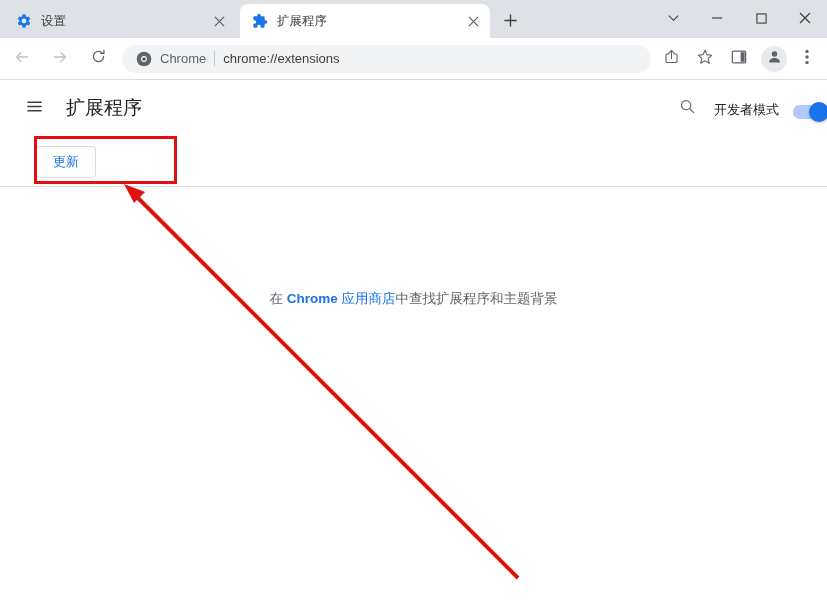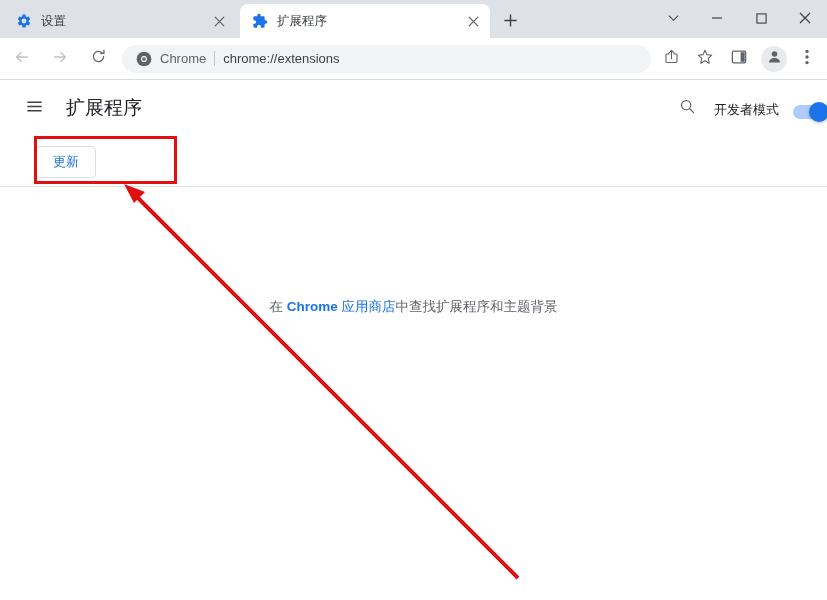--- a/index.html
+++ b/index.html
@@ -143,21 +143,21 @@
     border: 1px solid #dadce0; border-radius: 4px; background: #fff;
     font-size: 13px; color: #1a73e8; line-height: 30px; white-space: nowrap;
     font-family: "Liberation Sans", "DejaVu Sans", sans-serif;
   }
   .content-sep {
     position: absolute; left: 0; top: 106px; width: 827px; height: 1px;
     background: #e0e0e0;
   }
 
   .empty-msg {
-    position: absolute; left: 0; top: 218px; width: 827px;
+    position: absolute; left: 0; top: 210px; width: 827px;
     text-align: center; font-size: 13.5px; color: #5f6368;
     white-space: nowrap;
   }
   .empty-msg .store-link { color: #1a73e8; }
   .empty-msg .store-brand { color: #1a73e8; font-weight: bold; }
 
   
   .anno-layer {
     position: absolute; left: 0; top: 0; width: 827px; height: 600px;
     pointer-events: none;

